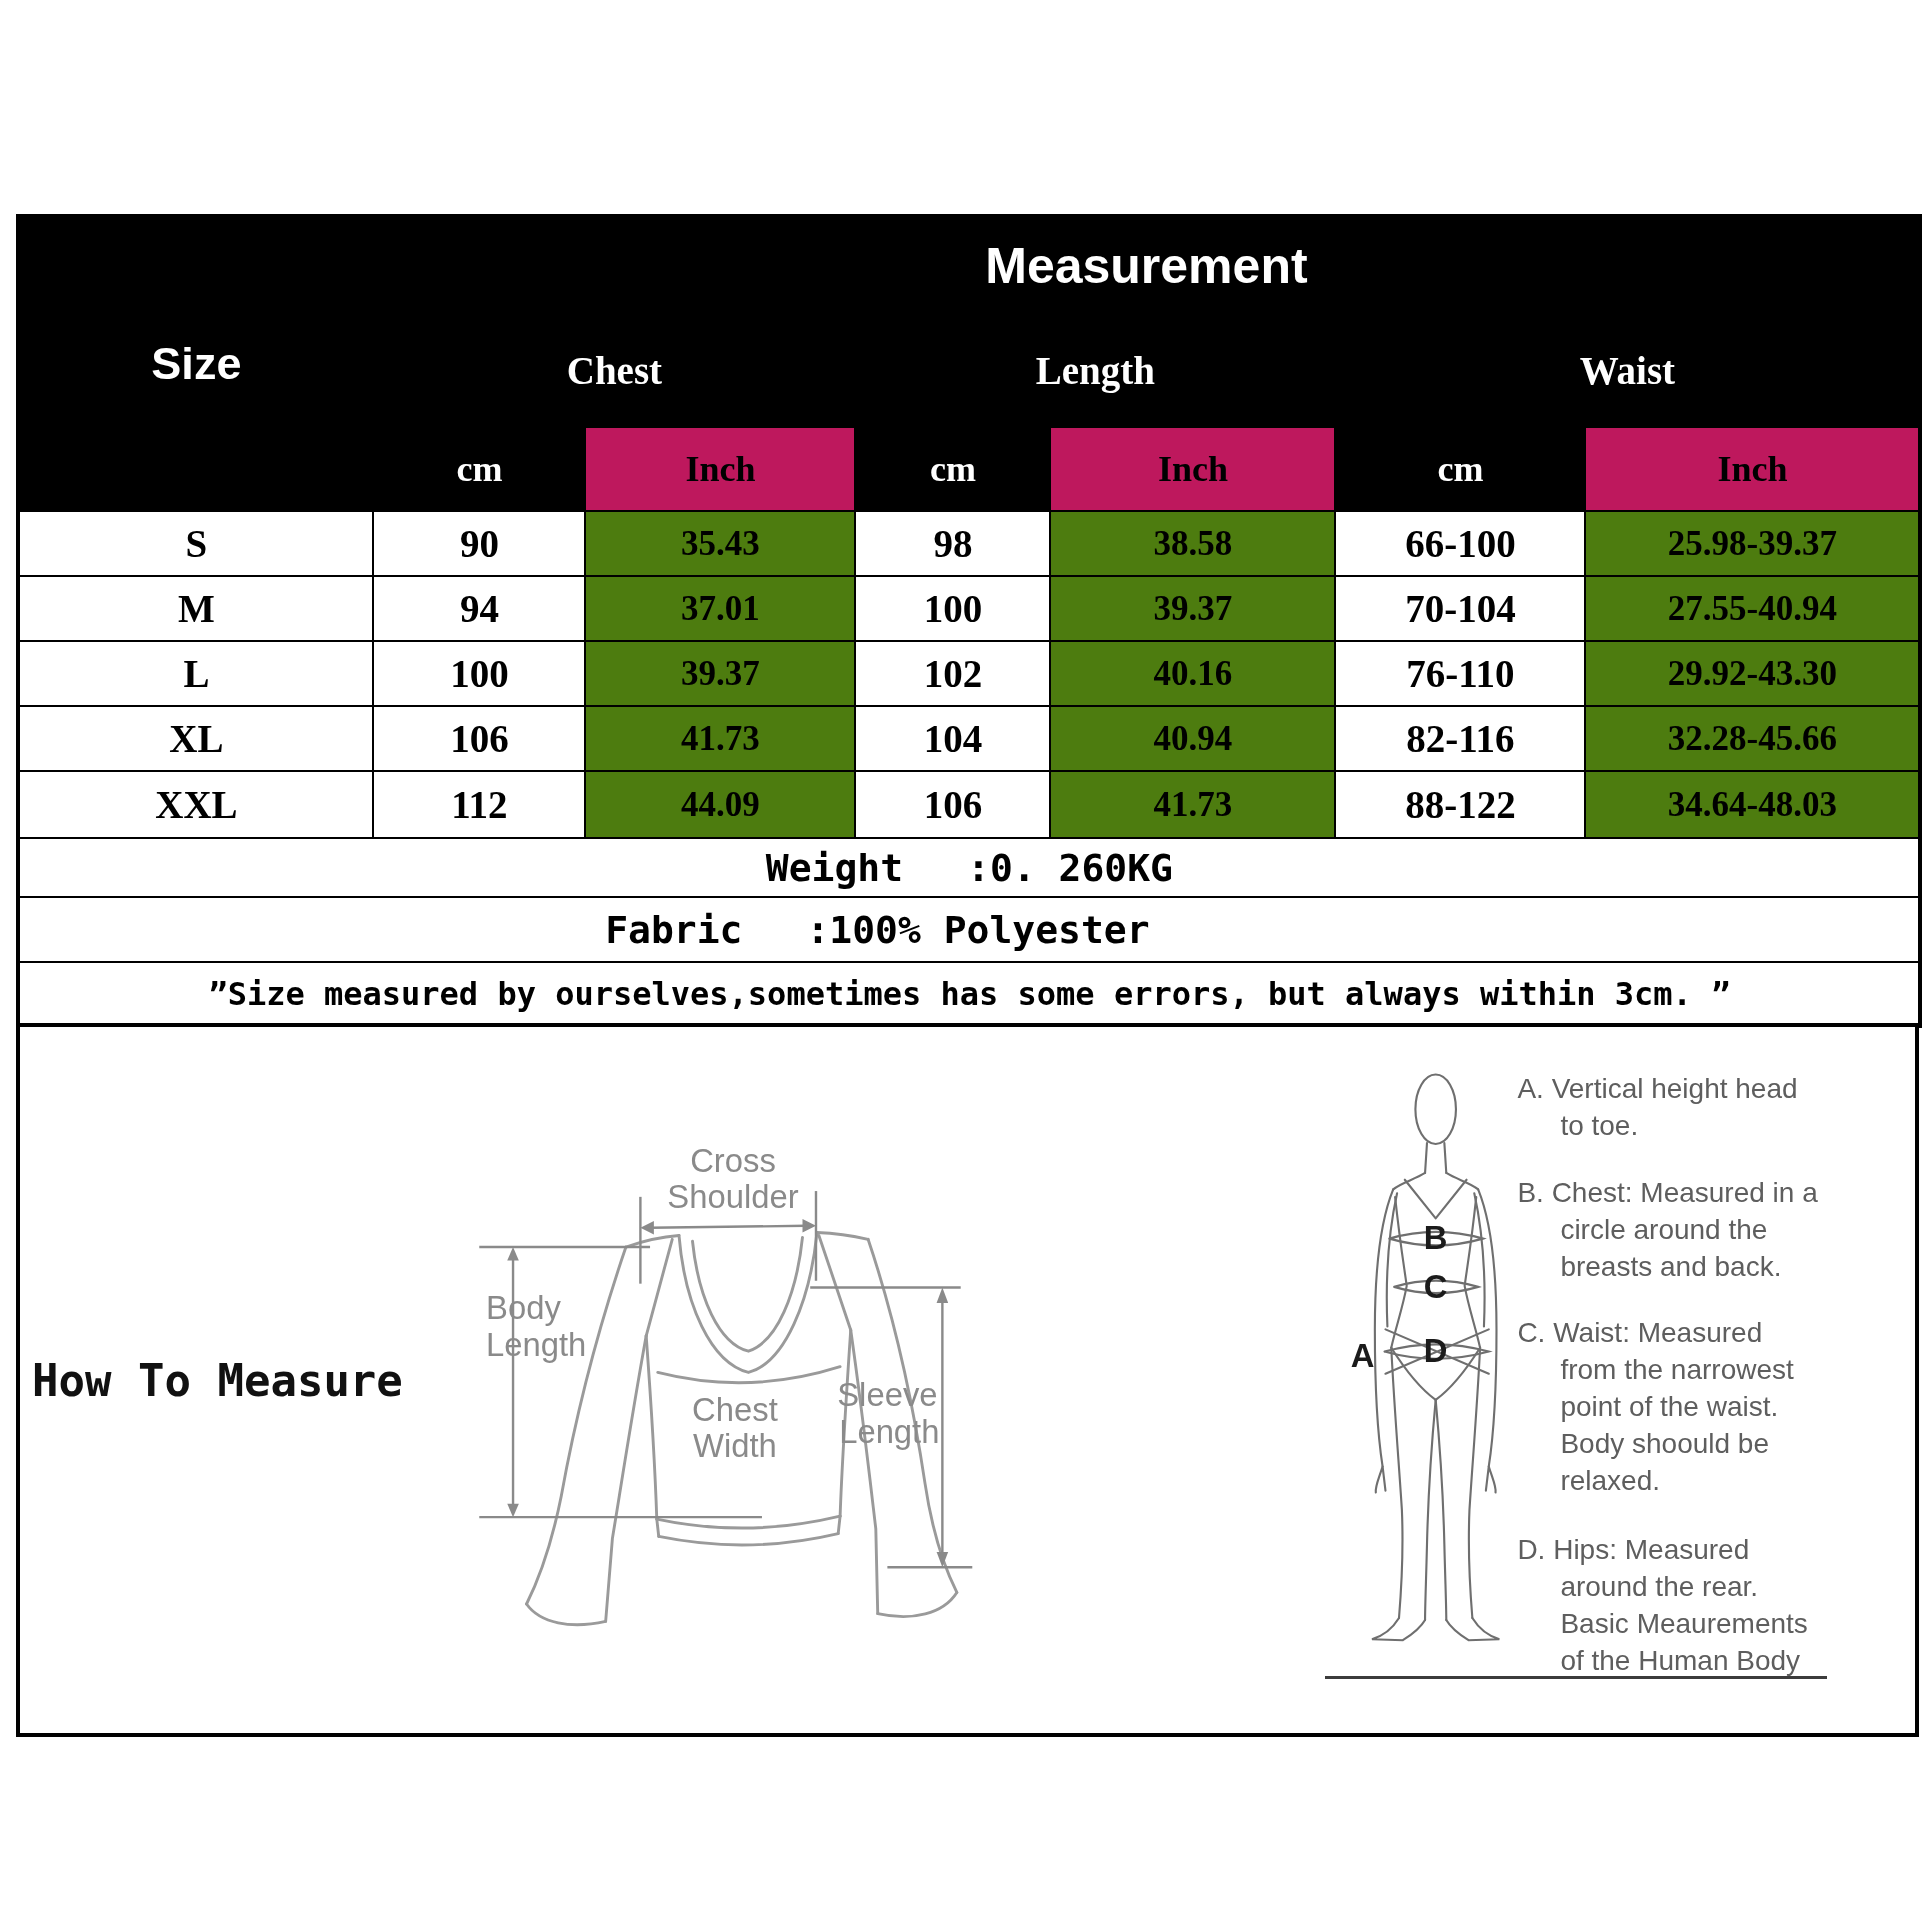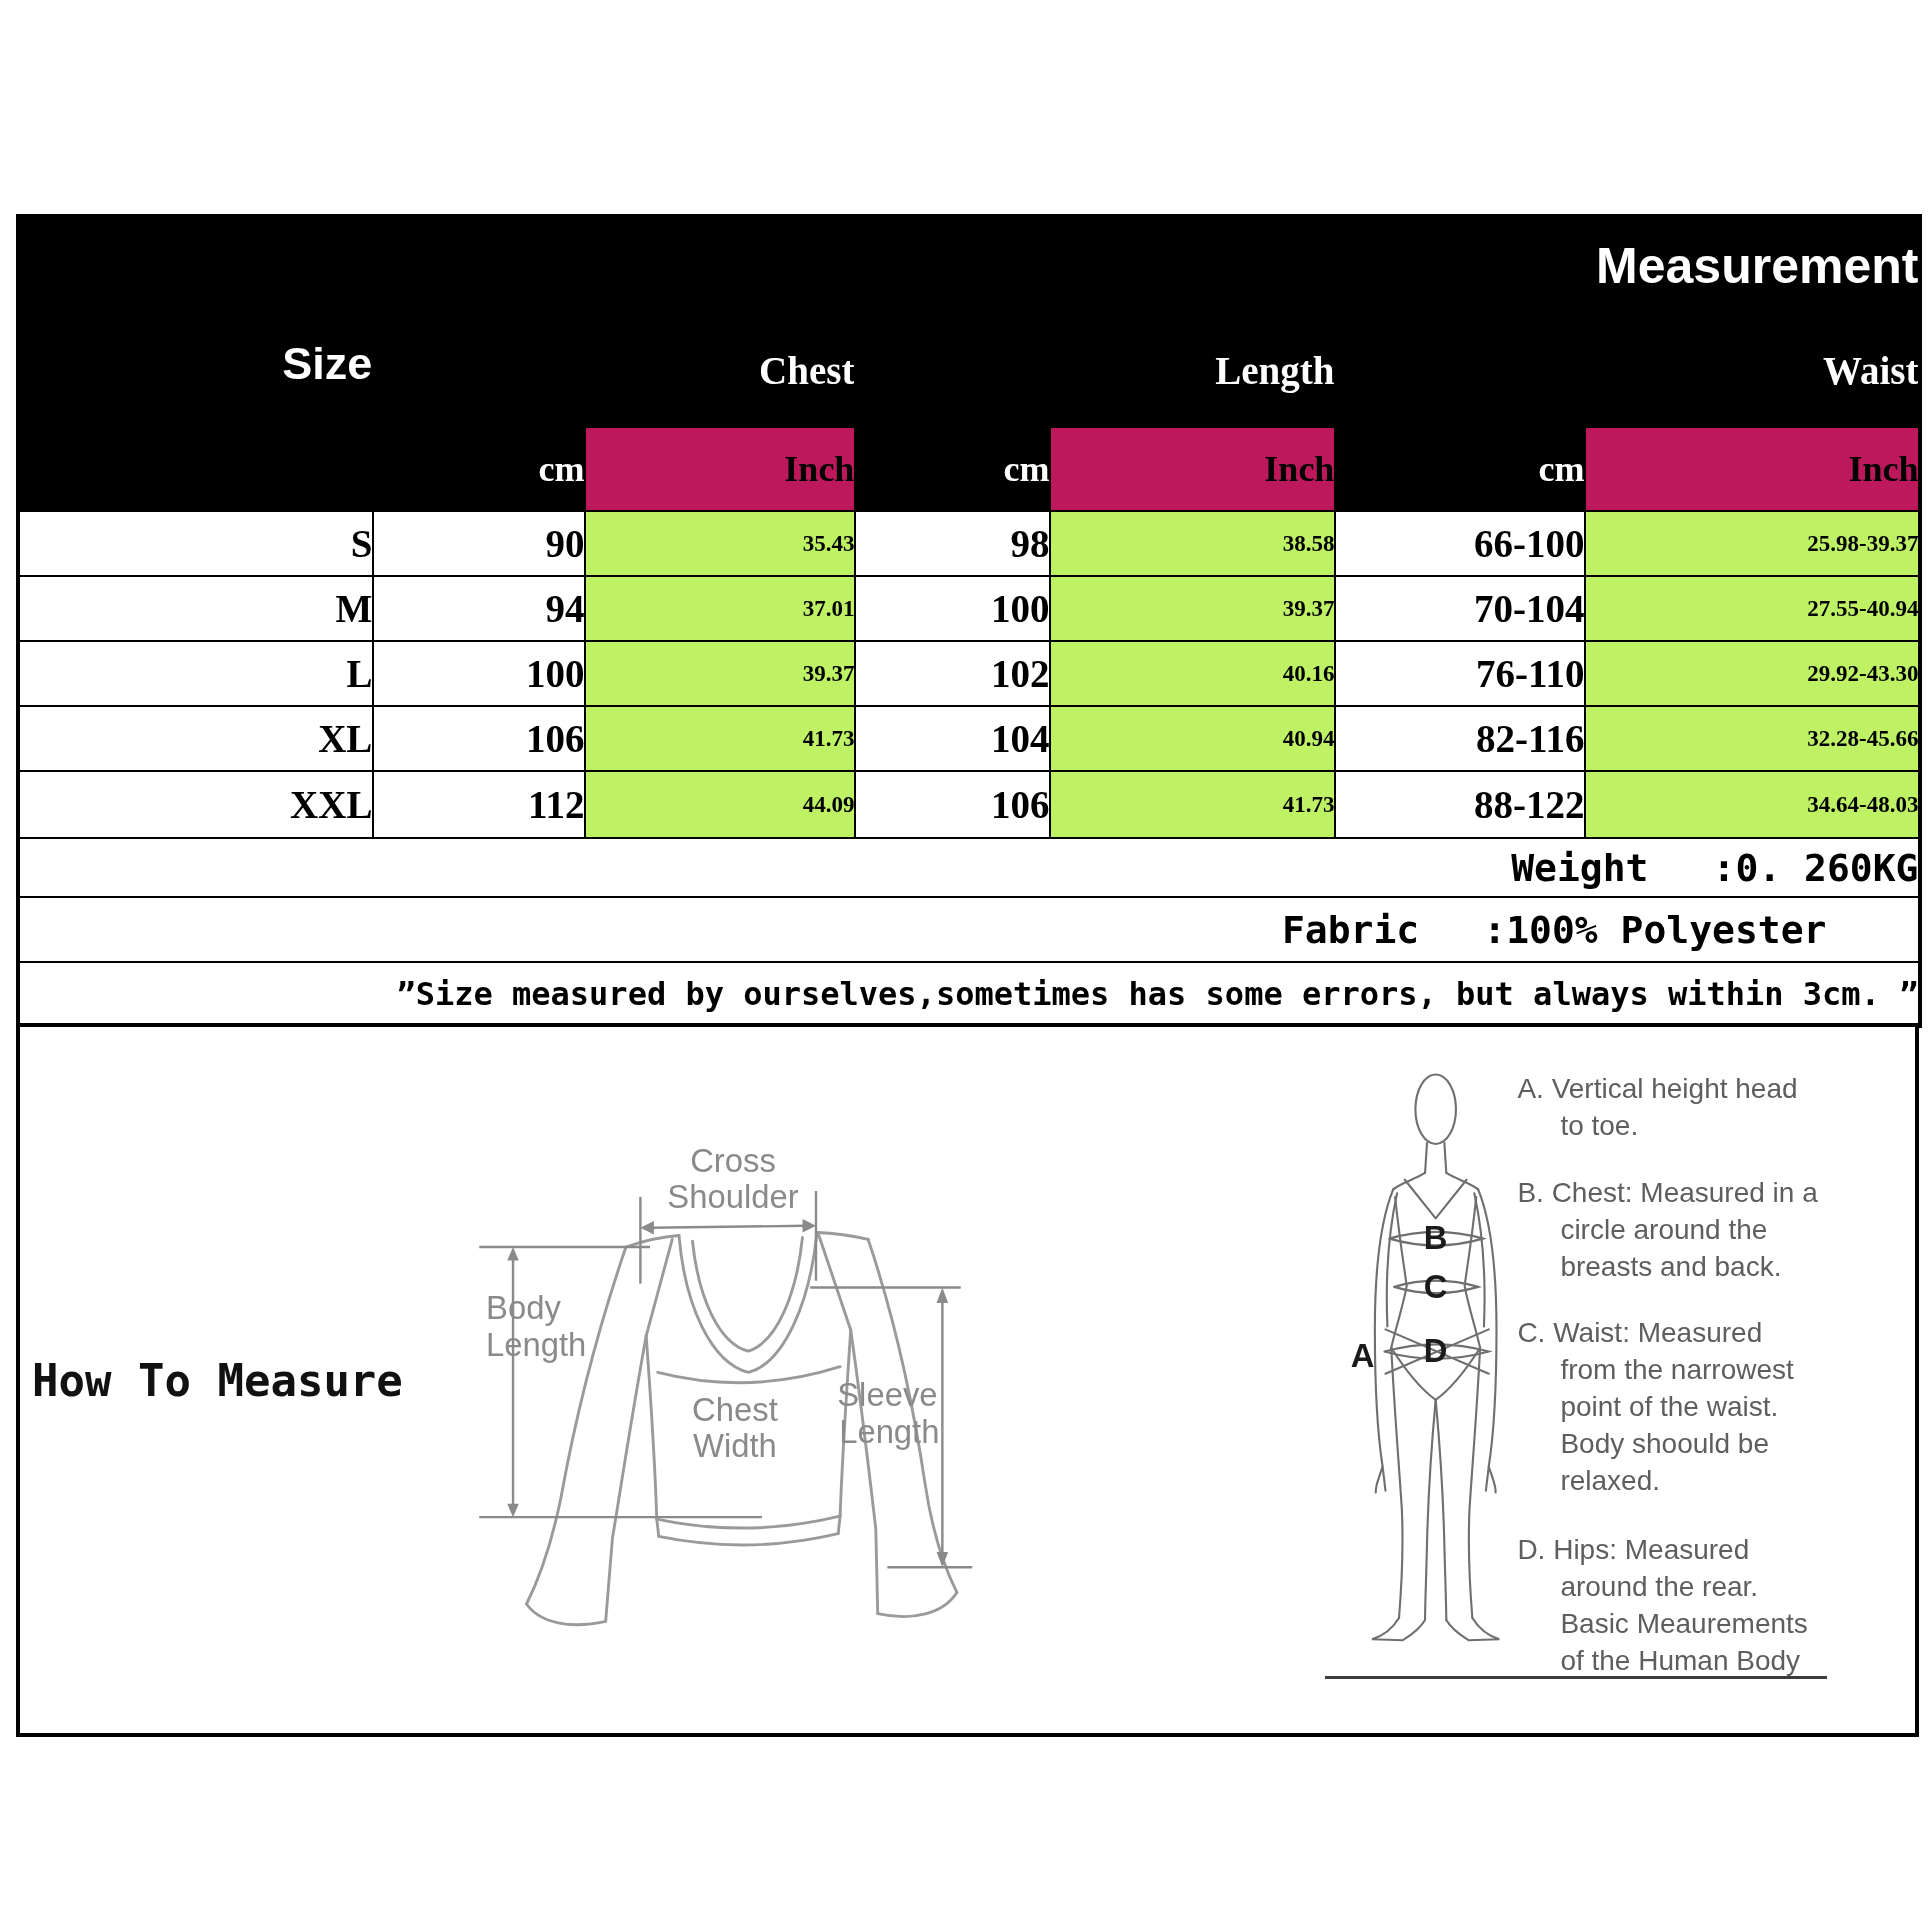--- a/index.html
+++ b/index.html
@@ -8,34 +8,34 @@
     font-family:"Liberation Sans", sans-serif;
   }
   .stage{position:absolute;left:16.4px;top:214px;width:1903px;}
 
   
   table.chart{
     border-collapse:collapse;table-layout:fixed;width:1903px;
     border:4.8px solid #000;background:#fff;
   }
   table.chart td{
-    text-align:right;vertical-align:middle;border:2.9px solid #000;
+    text-align:center;vertical-align:middle;border:2.9px solid #000;
     overflow:hidden;padding:0;
   }
   td.hdr{background:#000;color:#fff;border:1.9px solid #e2e2e2;}
   td.hdr-inch{background:#be185d;color:#000;border:2.9px solid #000;}
   .rh1{height:98px}.rh2{height:113px}.rh3{height:84px}
   .rd{height:65px}.rxxl{height:67px}.rw{height:59px}.rf{height:65px}.rn{height:64px}
 
   .t-measure{font-family:"Liberation Sans",sans-serif;font-weight:bold;font-size:50px;}
   .t-size{font-family:"Liberation Sans",sans-serif;font-weight:bold;font-size:45px;}
   .t-group{font-family:"Liberation Serif","DejaVu Serif",serif;font-weight:bold;font-size:39px;}
   .t-unit{font-family:"Liberation Serif","DejaVu Serif",serif;font-weight:bold;font-size:36px;}
   .t-val{font-family:"Liberation Serif","DejaVu Serif",serif;font-weight:bold;font-size:39px;}
-  .t-val-in{font-family:"Liberation Serif","DejaVu Serif",serif;font-weight:bold;font-size:23px;background:#bef264;}
+  .t-val-in{font-family:"Liberation Serif","DejaVu Serif",serif;font-weight:bold;font-size:35px;background:#4d7c0f;}
   .t-sz{font-family:"Liberation Serif","DejaVu Serif",serif;font-weight:bold;font-size:39px;}
 
   .info-inner{display:inline-flex;align-items:center;gap:64px;
     font-family:"DejaVu Sans Mono","Liberation Mono",monospace;font-weight:600;font-size:38px;color:#000;}
   .fabric-shift{transform:translateX(-92px);}
   td.note-cell{text-align:left;padding-left:5.8px;
     font-family:"DejaVu Sans Mono","Liberation Mono",monospace;font-weight:600;font-size:32px;color:#000;}
 
   
   .htm-box{

